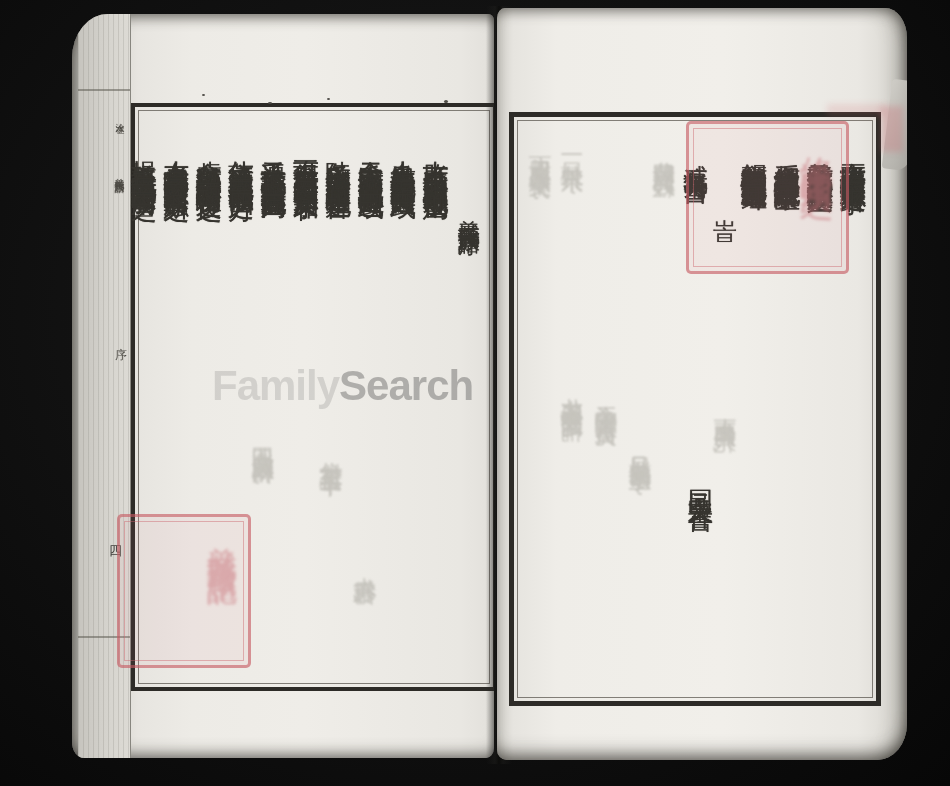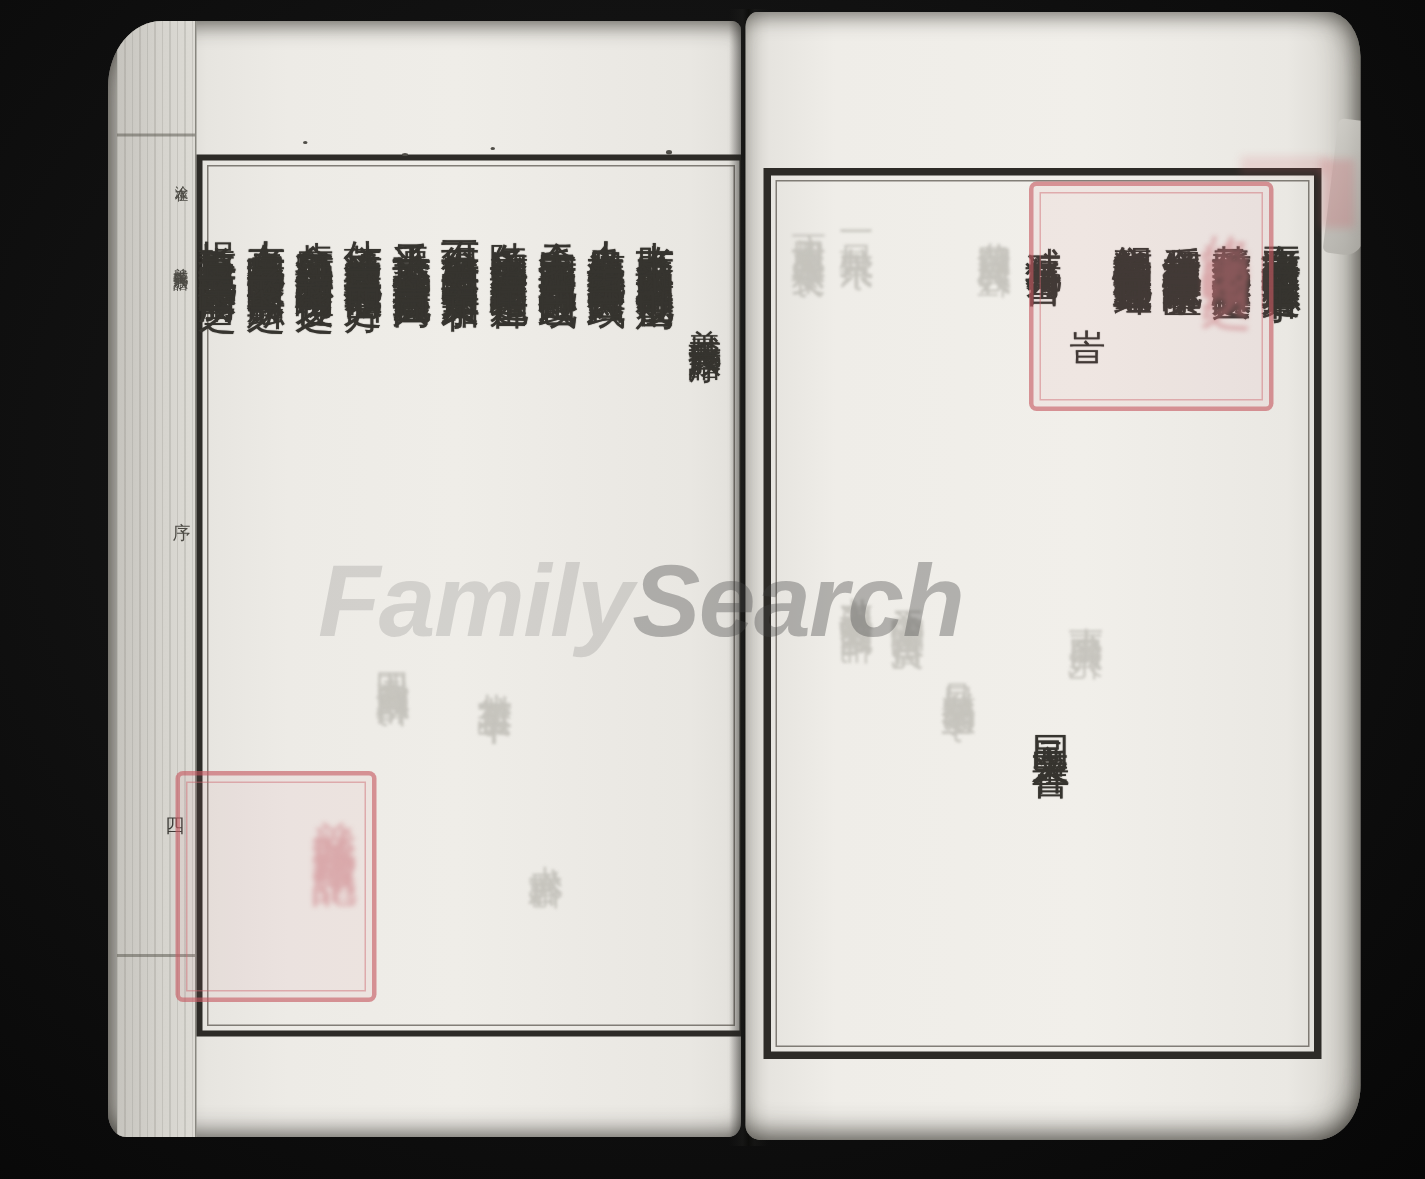--- a/index.html
+++ b/index.html
@@ -47,22 +47,22 @@
   .seal-inner{position:absolute;inset:6px;writing-mode:vertical-rl;text-orientation:upright;
         color:#c9747b;opacity:.52;filter:blur(1.8px);font-size:34px;line-height:46px;letter-spacing:4px;overflow:hidden;}
   .seal-r{left:189px;top:113px;width:157px;height:147px;}
   .seal-l{left:45px;top:500px;width:128px;height:148px;}
   .seal-smudge{position:absolute;background:rgba(205,100,108,.28);filter:blur(3px);}
   
   .ghost{position:absolute;writing-mode:vertical-rl;text-orientation:upright;
          color:#bcbab3;opacity:.8;filter:blur(1.2px);transform:scaleX(-1);
          font-size:23px;letter-spacing:2px;line-height:28px;}
   
-  .watermark{position:absolute;left:212px;top:362px;font-size:68px;font-weight:700;
-             letter-spacing:-1px;font-family:"Liberation Sans","DejaVu Sans",sans-serif;white-space:nowrap;font-style:italic;}
+  .watermark{position:absolute;left:212px;top:362px;font-size:42px;font-weight:700;
+             letter-spacing:-1px;font-family:"Liberation Sans","DejaVu Sans",sans-serif;white-space:nowrap;}
   .wm-a{color:rgba(70,70,70,.17);}
   .wm-b{color:rgba(66,66,66,.36);}
   
   .gutter{position:absolute;left:486px;top:6px;width:26px;height:758px;
           background:linear-gradient(90deg,rgba(0,0,0,0),rgba(30,30,28,.5) 35%,rgba(12,12,10,.75) 50%,rgba(30,30,28,.45) 65%,rgba(0,0,0,0));}
   .speck{position:absolute;background:#4f4d47;border-radius:50%;}
   .flap{position:absolute;background:linear-gradient(135deg,#cfcdc7,#aeaca6);
         width:26px;height:90px;right:-6px;top:72px;transform:rotate(7deg);
         border-radius:4px 10px 12px 4px;opacity:.85;}
   .pagefold-line{position:absolute;left:6px;width:52px;height:2px;background:rgba(95,92,84,.55);}

